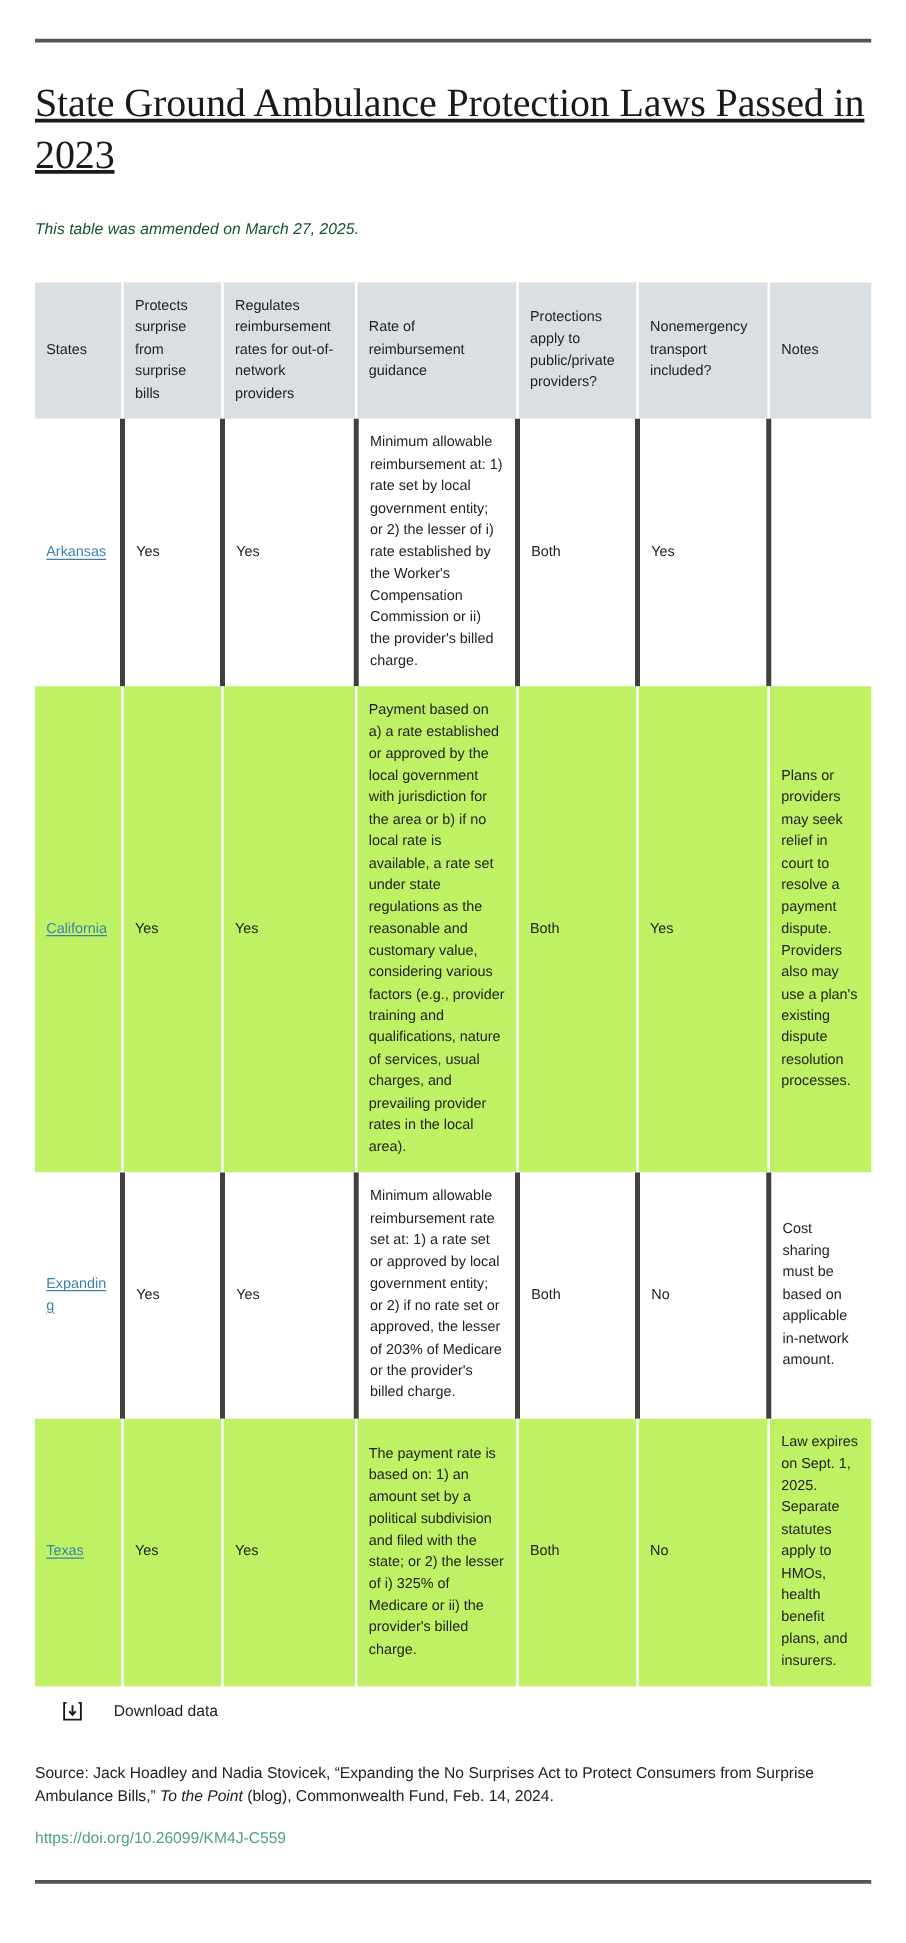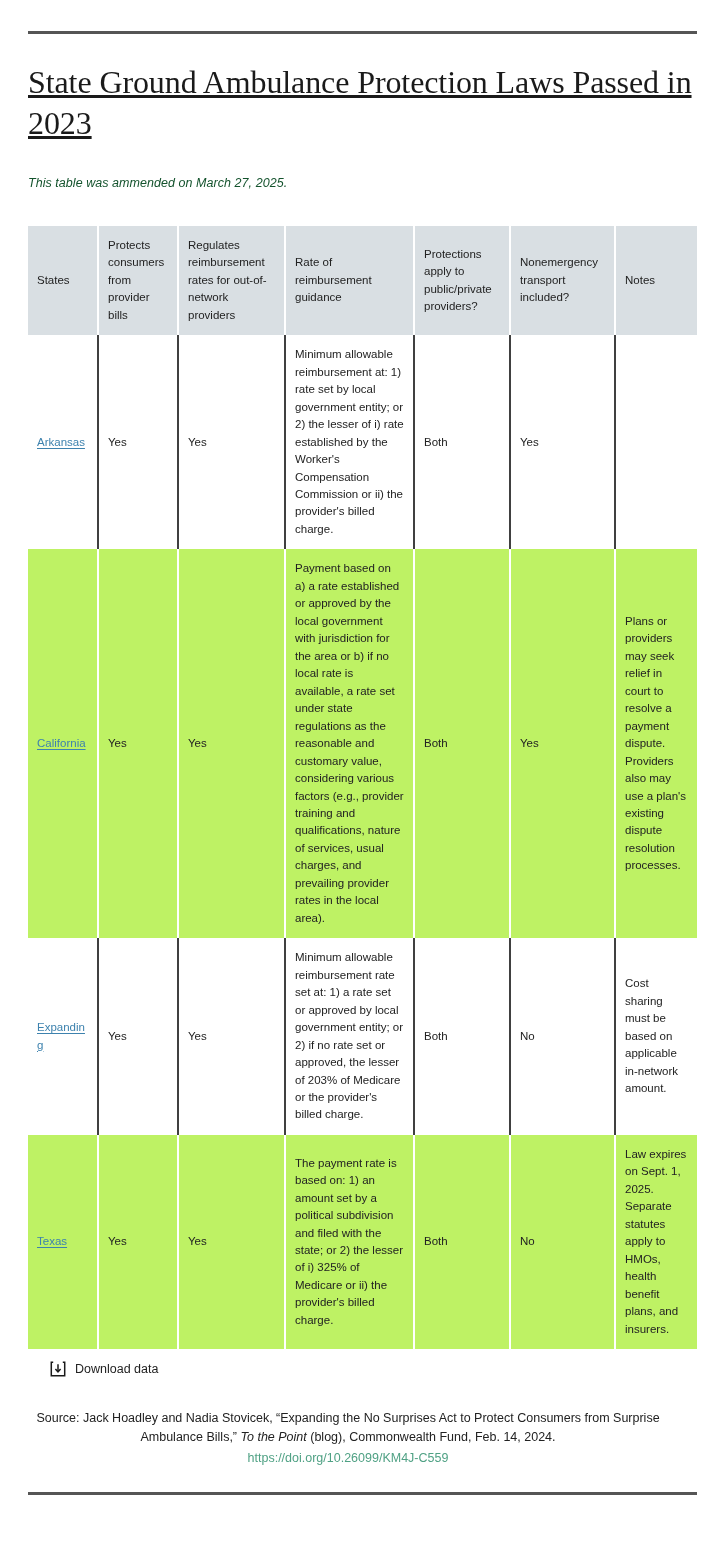--- a/index.html
+++ b/index.html
@@ -75,39 +75,39 @@
     background: #d9dfe3;
     vertical-align: middle;
   }
   tr.row-alt td {
     background: #bef264;
   }
   tr.row-plain td {
     background: #ffffff;
   }
   tr.row-plain td {
-    border-right: 2px solid #404040;
+    border-right: 4px solid #404040;
   }
   .col-states   { width: 70px; }
   .col-protects { width: 80px; }
   .col-regulates{ width: 107px; }
   .col-rate     { width: 129px; }
   .col-apply    { width: 96px; }
   .col-nonemerg { width: 105px; }
   .col-notes    { width: 82px; }
 
   a.state-link {
     color: #3d82ae;
     text-decoration: underline;
     text-underline-offset: 2px;
   }
   .download-row {
     display: flex;
     align-items: center;
-    gap: 9px;
+    gap: 25px;
     margin-top: 12px;
     margin-left: 2px;
     padding-left: 20px;
   }
   .download-icon {
     width: 16px;
     height: 16px;
     display: block;
   }
   .download-label {
@@ -118,28 +118,27 @@
     font-size: 12.5px;
     color: #222222;
     margin-top: 34px;
   }
   .source-block {
     font-size: 12.5px;
     line-height: 1.55;
     color: #222222;
     margin-top: 32px;
     max-width: 640px;
-    text-align: center;
   }
   .source-block em { font-style: italic; }
   a.doi-link {
     color: #4fa184;
     text-decoration: none;
     display: inline-block;
-    margin-top: 1px;
+    margin-top: 13px;
   }
 </style>
 </head>
 <body>
 
 <div class="page">
 
   <div class="rule-top"></div>
 
   <h1 class="title">State Ground Ambulance Protection Laws Passed in 2023</h1>
@@ -152,21 +151,21 @@
       <col class="col-protects">
       <col class="col-regulates">
       <col class="col-rate">
       <col class="col-apply">
       <col class="col-nonemerg">
       <col class="col-notes">
     </colgroup>
     <thead>
       <tr>
         <th>States</th>
-        <th>Protects consumers from provider bills</th>
+        <th>Protects surprise from surprise bills</th>
         <th>Regulates reimbursement rates for out-of-network providers</th>
         <th>Rate of reimbursement guidance</th>
         <th>Protections apply to public/private providers?</th>
         <th>Nonemergency transport included?</th>
         <th>Notes</th>
       </tr>
     </thead>
     <tbody>
 
       <tr class="row-plain">

